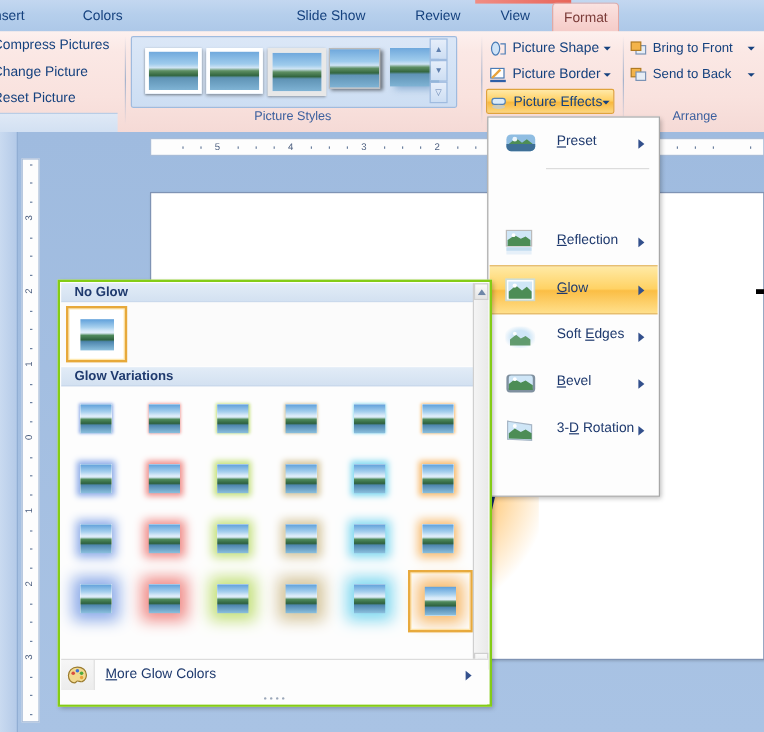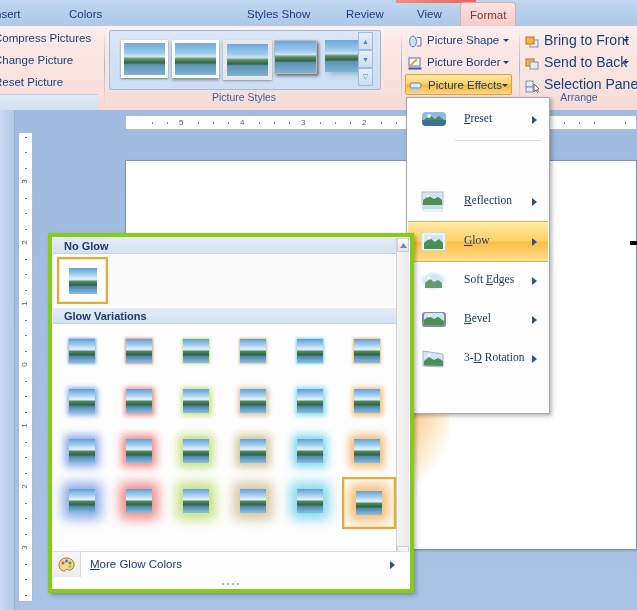--- a/index.html
+++ b/index.html
@@ -91,21 +91,21 @@
     background:linear-gradient(180deg,#ffe9a8 0%,#ffd165 45%,#f9b93f 55%,#fcd780 100%);
     border:1px solid #e0a33c;border-radius:2px;
   }
   .ptbtn .caret{position:absolute;right:3px;top:9px;
     border-left:3px solid transparent;border-right:3px solid transparent;border-top:3.5px solid #15417e;}
   .pticon{position:absolute;left:3px;top:4px;width:14px;height:13px;}
   
   #arrange{position:absolute;left:523px;top:3px;width:114px;height:76px;}
   .arbtn{
     position:absolute;left:0;width:112px;height:21px;line-height:21px;
-    font-size:14px;color:#15417e;white-space:nowrap;cursor:default;
+    font-size:11px;color:#15417e;white-space:nowrap;cursor:default;
     padding-left:21px;box-sizing:border-box;
   }
   .arbtn .caret{position:absolute;right:6px;top:9px;
     border-left:3px solid transparent;border-right:3px solid transparent;border-top:3.5px solid #15417e;}
   .aricon{position:absolute;left:2px;top:4px;width:15px;height:13px;}
 
   
   #workspace{position:absolute;left:0;top:110px;width:637px;height:500px;
     background:linear-gradient(180deg,#9fbbdf,#a9c3e4);}
   #wsleft{position:absolute;left:0;top:0;width:14px;height:500px;
@@ -143,37 +143,37 @@
     pointer-events:none;
   }
 
   
   #pe-menu{
     position:absolute;left:406px;top:97px;width:142px;height:315px;
     background:#fdfdfd;border:1px solid #a7a7a7;
     box-shadow:2px 2px 4px rgba(0,0,0,.28);
   }
   .pe-item{
-    position:absolute;left:1px;width:140px;height:39px;cursor:default;font-family:Liberation Serif, serif;
+    position:absolute;left:1px;width:140px;height:39px;cursor:default;
   }
   .pe-item.hl{
     background:linear-gradient(180deg,#ffeaa6 0%,#ffd264 48%,#fbbe45 52%,#ffe08c 100%);
     border-top:1px solid #e2b050;border-bottom:1px solid #e2b050;
   }
   .pe-ico{position:absolute;left:12px;top:9px;width:28px;height:22px;}
   .pe-lbl{position:absolute;left:56px;top:12px;font-size:11.5px;color:#1f3a6e;white-space:nowrap;}
   .pe-lbl u{text-decoration:underline;}
   .pe-arrow{position:absolute;right:11px;top:16px;
     border-top:4px solid transparent;border-bottom:4px solid transparent;border-left:5px solid #33508c;}
   .pe-sep{position:absolute;left:48px;width:86px;height:1px;background:#dcdcdc;}
 
   
   #glow-panel{
     position:absolute;left:48px;top:233px;width:358px;height:352px;
-    background:#fdfdfd;border:4px solid #84cc16;
+    background:#fdfdfd;border:2px solid #84cc16;
     box-shadow:2px 2px 4px rgba(0,0,0,.28);
   }
   .gsec-head{
     position:absolute;left:1px;width:348px;height:16px;line-height:16px;
     background:linear-gradient(180deg,#e2ecf7,#d3e1f1);
     border-bottom:1px solid #c0d2e8;
     font-size:11px;font-weight:bold;color:#1f3a6e;padding-left:11px;box-sizing:border-box;
   }
   #noglow-area{position:absolute;left:1px;top:17px;width:348px;height:53px;background:#fbfbfb;}
   #noglow-cell{
@@ -215,21 +215,21 @@
   }
   #glow-grip i{width:2px;height:2px;background:#9aa6b8;display:block;border-radius:50%;}
 </style>
 </head>
 <body>
 
 <div id="tabbar">
   <div class="contextual-bar"></div>
   <div class="tab" style="left:-14px">nsert</div>
   <div class="tab" style="left:60px">Colors</div>
-  <div class="tab" style="left:238px">Styles Show</div>
+  <div class="tab" style="left:238px">Slide Show</div>
   <div class="tab" style="left:337px">Review</div>
   <div class="tab" style="left:408px">View</div>
   <div class="tab active" style="left:460px">Format</div>
 </div>
 
 <div id="ribbon">
 
   <div id="adjust-group">
     <div class="adjbtn" style="top:3px">Compress Pictures</div>
     <div class="adjbtn" style="top:25px">Change Picture</div>
@@ -313,30 +313,20 @@
     </div>
     <div class="arbtn" style="top:23px">
       <span class="aricon">
         <svg width="15" height="13" viewBox="0 0 15 13">
             <rect x="1" y="1" width="8" height="7" fill="#f3b34a" stroke="#b07a22"></rect>
             <rect x="5" y="4" width="8" height="7" fill="#e7edf5" stroke="#7b93b5"></rect>
           </svg>
       </span>
       <span>Send to Back</span>
       <i class="caret"></i>
-    </div>
-    <div class="arbtn" style="top:45px">
-      <span class="aricon">
-        <svg width="15" height="13" viewBox="0 0 15 13">
-            <rect x="1" y="1" width="7" height="6" fill="#e7edf5" stroke="#7b93b5"></rect>
-            <rect x="1" y="7" width="7" height="5" fill="#e7edf5" stroke="#7b93b5"></rect>
-            <path d="M9 4 L9 12 L11 10 L12.5 12.5 L13.5 11.5 L12 9.5 L14 9 Z" fill="#fff" stroke="#444" stroke-width=".8"></path>
-          </svg>
-      </span>
-      <span>Selection Pane</span>
     </div>
     <div class="grp-label" style="left:0;width:112px">Arrange</div>
   </div>
 </div>
 
 <div id="workspace">
   <div id="wsleft"></div>
 
   <div id="hruler">
       <div class="rnum" style="left: 53px; top: 2px;">5</div>

